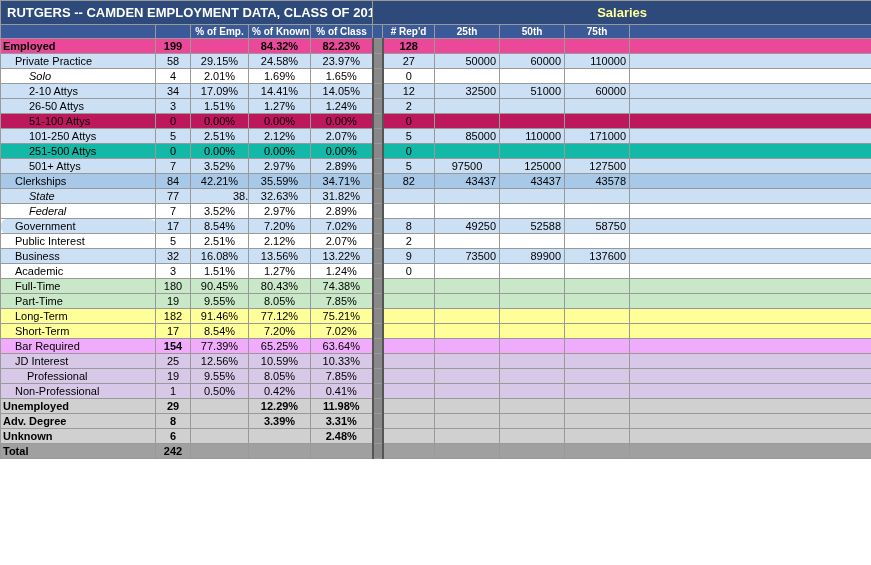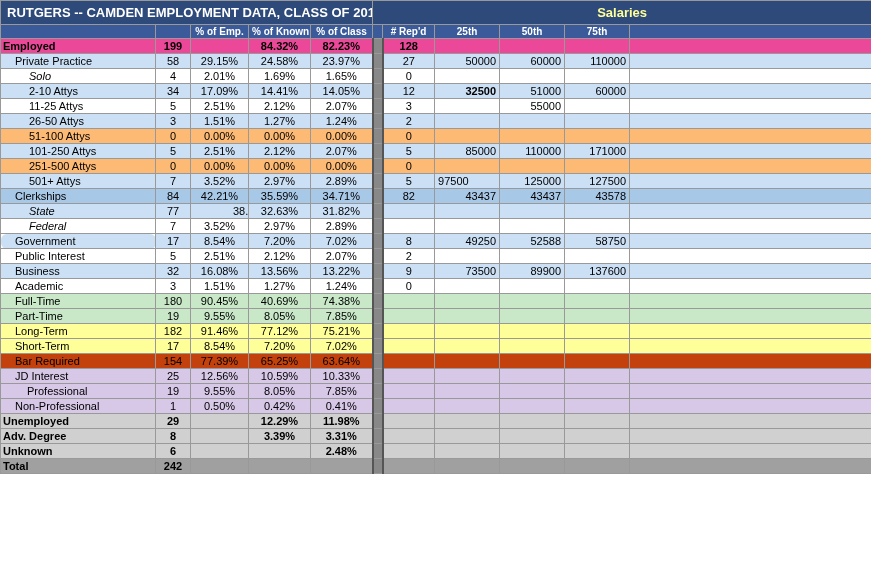--- a/index.html
+++ b/index.html
@@ -127,52 +127,39 @@
           <td></td>
         </tr>
         <tr style="background-color: rgb(204, 224, 245);">
           <td style="padding-left: 28px;">2-10 Attys</td>
           <td style="text-align: center;">34</td>
           <td style="text-align: center;">17.09%</td>
           <td style="text-align: center;">14.41%</td>
           <td style="text-align: center;">14.05%</td>
           <td style="background-color: rgb(136, 136, 136); border-left: 2px solid rgb(85, 85, 85); border-right: 2px solid rgb(85, 85, 85);"></td>
           <td style="text-align: center;">12</td>
-          <td style="text-align: right; font-weight: bold;">32500</td>
+          <td style="text-align: right;">32500</td>
           <td style="text-align: right;">51000</td>
           <td style="text-align: right;">60000</td>
-          <td></td>
-        </tr>
-        <tr style="background-color: rgb(255, 255, 255);">
-          <td style="padding-left: 28px;">11-25 Attys</td>
-          <td style="text-align: center;">5</td>
-          <td style="text-align: center;">2.51%</td>
-          <td style="text-align: center;">2.12%</td>
-          <td style="text-align: center;">2.07%</td>
-          <td style="background-color: rgb(136, 136, 136); border-left: 2px solid rgb(85, 85, 85); border-right: 2px solid rgb(85, 85, 85);"></td>
-          <td style="text-align: center;">3</td>
-          <td style="text-align: right;"></td>
-          <td style="text-align: right;">55000</td>
-          <td style="text-align: right;"></td>
           <td></td>
         </tr>
         <tr style="background-color: rgb(204, 224, 245);">
           <td style="padding-left: 28px;">26-50 Attys</td>
           <td style="text-align: center;">3</td>
           <td style="text-align: center;">1.51%</td>
           <td style="text-align: center;">1.27%</td>
           <td style="text-align: center;">1.24%</td>
           <td style="background-color: rgb(136, 136, 136); border-left: 2px solid rgb(85, 85, 85); border-right: 2px solid rgb(85, 85, 85);"></td>
           <td style="text-align: center;">2</td>
           <td style="text-align: right;"></td>
           <td style="text-align: right;"></td>
           <td style="text-align: right;"></td>
           <td></td>
         </tr>
-        <tr style="background-color: #fdba74;">
+        <tr style="background-color: #be185d;">
           <td style="padding-left: 28px;">51-100 Attys</td>
           <td style="text-align: center;">0</td>
           <td style="text-align: center;">0.00%</td>
           <td style="text-align: center;">0.00%</td>
           <td style="text-align: center;">0.00%</td>
           <td style="background-color: rgb(136, 136, 136); border-left: 2px solid rgb(85, 85, 85); border-right: 2px solid rgb(85, 85, 85);"></td>
           <td style="text-align: center;">0</td>
           <td style="text-align: right;"></td>
           <td style="text-align: right;"></td>
           <td style="text-align: right;"></td>
@@ -184,42 +171,42 @@
           <td style="text-align: center;">2.51%</td>
           <td style="text-align: center;">2.12%</td>
           <td style="text-align: center;">2.07%</td>
           <td style="background-color: rgb(136, 136, 136); border-left: 2px solid rgb(85, 85, 85); border-right: 2px solid rgb(85, 85, 85);"></td>
           <td style="text-align: center;">5</td>
           <td style="text-align: right;">85000</td>
           <td style="text-align: right;">110000</td>
           <td style="text-align: right;">171000</td>
           <td></td>
         </tr>
-        <tr style="background-color: #fdba74; padding-left: 28px;">
+        <tr style="background-color: #14b8a6; padding-left: 28px;">
           <td style="padding-left: 28px;">251-500 Attys</td>
           <td style="text-align: center;">0</td>
           <td style="text-align: center;">0.00%</td>
           <td style="text-align: center;">0.00%</td>
           <td style="text-align: center;">0.00%</td>
           <td style="background-color: rgb(136, 136, 136); border-left: 2px solid rgb(85, 85, 85); border-right: 2px solid rgb(85, 85, 85);"></td>
           <td style="text-align: center;">0</td>
           <td style="text-align: right;"></td>
           <td style="text-align: right;"></td>
           <td style="text-align: right;"></td>
           <td></td>
         </tr>
         <tr style="background-color: rgb(204, 224, 245);">
           <td style="padding-left: 28px;">501+ Attys</td>
           <td style="text-align: center;">7</td>
           <td style="text-align: center;">3.52%</td>
           <td style="text-align: center;">2.97%</td>
           <td style="text-align: center;">2.89%</td>
           <td style="background-color: rgb(136, 136, 136); border-left: 2px solid rgb(85, 85, 85); border-right: 2px solid rgb(85, 85, 85);"></td>
           <td style="text-align: center;">5</td>
-          <td style="text-align: left;">97500</td>
+          <td style="text-align: center;">97500</td>
           <td style="text-align: right;">125000</td>
           <td style="text-align: right;">127500</td>
           <td></td>
         </tr>
         <tr style="background-color: rgb(168, 200, 232);">
           <td style="padding-left: 14px;">Clerkships</td>
           <td style="text-align: center;">84</td>
           <td style="text-align: center;">42.21%</td>
           <td style="text-align: center;">35.59%</td>
           <td style="text-align: center;">34.71%</td>
@@ -305,21 +292,21 @@
           <td style="text-align: center;">0</td>
           <td style="text-align: right;"></td>
           <td style="text-align: right;"></td>
           <td style="text-align: right;"></td>
           <td></td>
         </tr>
         <tr style="background-color: rgb(200, 232, 200);">
           <td style="padding-left: 14px;">Full-Time</td>
           <td style="text-align: center;">180</td>
           <td style="text-align: center;">90.45%</td>
-          <td style="text-align: center;">40.69%</td>
+          <td style="text-align: center;">80.43%</td>
           <td style="text-align: center;">74.38%</td>
           <td style="background-color: rgb(136, 136, 136); border-left: 2px solid rgb(85, 85, 85); border-right: 2px solid rgb(85, 85, 85);"></td>
           <td style="text-align: center;"></td>
           <td style="text-align: right;"></td>
           <td style="text-align: right;"></td>
           <td style="text-align: right;"></td>
           <td></td>
         </tr>
         <tr style="background-color: rgb(200, 232, 200);">
           <td style="padding-left: 14px;">Part-Time</td>
@@ -353,23 +340,23 @@
           <td style="text-align: center;">8.54%</td>
           <td style="text-align: center;">7.20%</td>
           <td style="text-align: center;">7.02%</td>
           <td style="background-color: rgb(136, 136, 136); border-left: 2px solid rgb(85, 85, 85); border-right: 2px solid rgb(85, 85, 85);"></td>
           <td style="text-align: center;"></td>
           <td style="text-align: right;"></td>
           <td style="text-align: right;"></td>
           <td style="text-align: right;"></td>
           <td></td>
         </tr>
-        <tr style="background-color: #c2410c;">
+        <tr style="background-color: #f0abfc;">
           <td style="padding-left: 14px;">Bar Required</td>
-          <td style="text-align: center;">154</td>
+          <td style="text-align: center; font-weight: bold;">154</td>
           <td style="text-align: center;">77.39%</td>
           <td style="text-align: center;">65.25%</td>
           <td style="text-align: center;">63.64%</td>
           <td style="background-color: rgb(136, 136, 136); border-left: 2px solid rgb(85, 85, 85); border-right: 2px solid rgb(85, 85, 85);"></td>
           <td style="text-align: center;"></td>
           <td style="text-align: right;"></td>
           <td style="text-align: right;"></td>
           <td style="text-align: right;"></td>
           <td></td>
         </tr>

